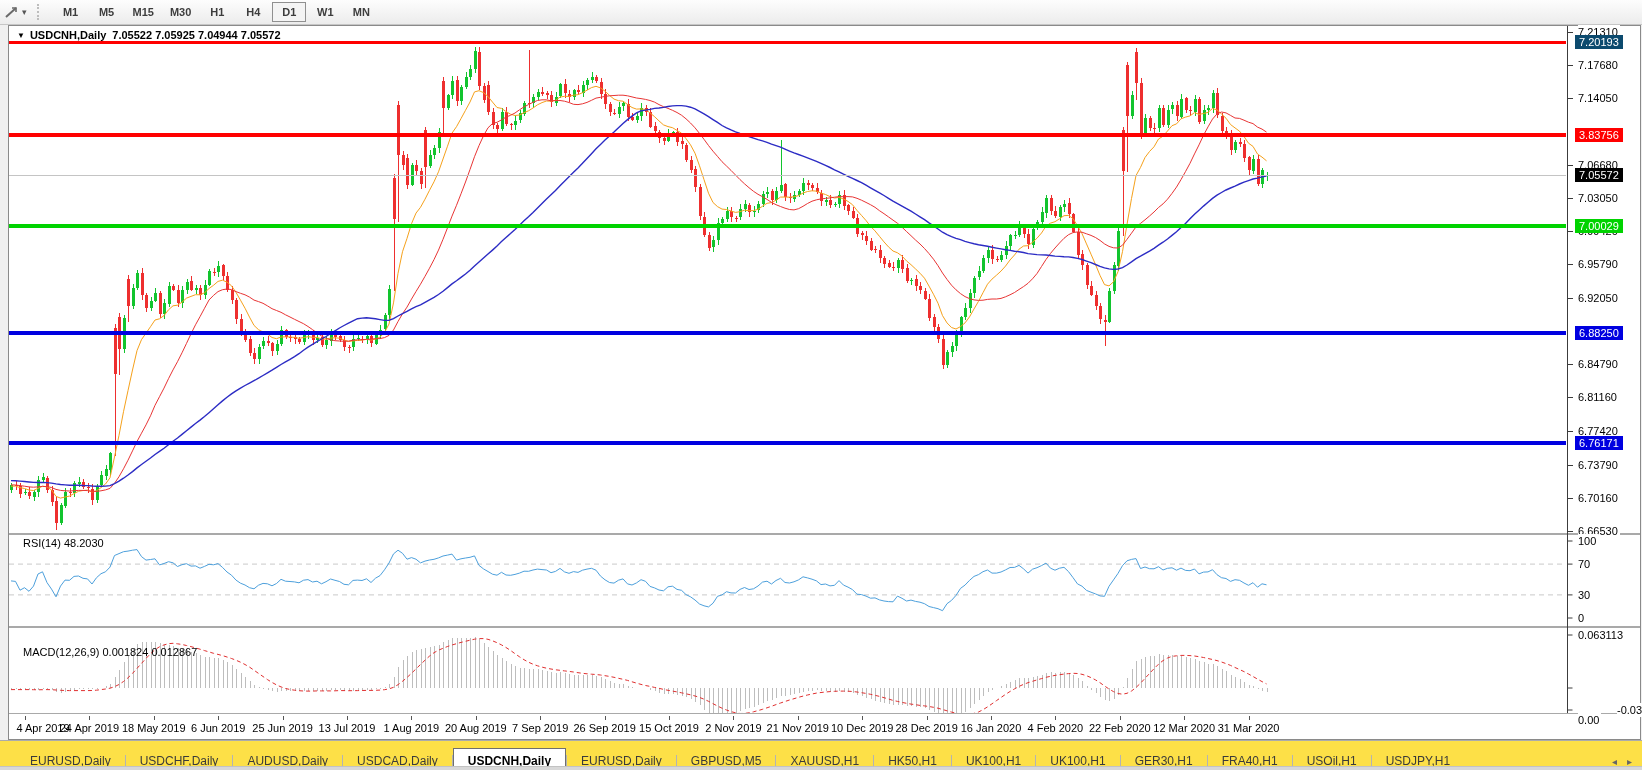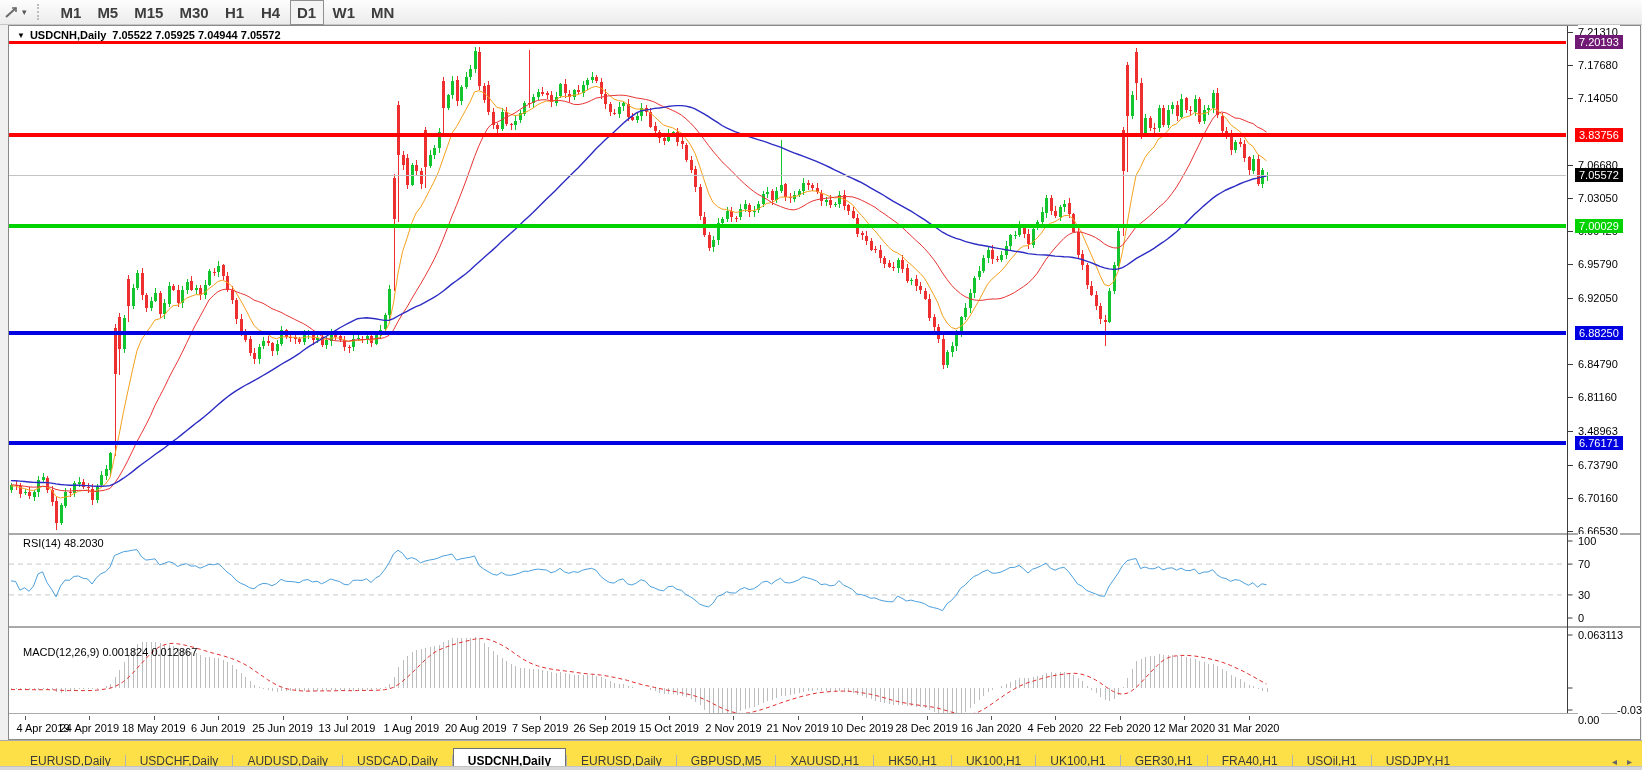--- a/index.html
+++ b/index.html
@@ -13,21 +13,21 @@
     position:absolute;left:0;top:0;width:1642px;height:25px;
     background:linear-gradient(#fdfdfd,#ececec);
     border-bottom:1px solid #c6c6c6;
     display:flex;align-items:center;box-sizing:border-box;
   }
   .tool-icon{width:20px;height:18px;display:flex;align-items:center;justify-content:center;margin-left:2px;}
   .tool-caret{font-size:9px;color:#555;padding:0 4px 0 0;}
   .grip{width:4px;height:16px;border-left:2px dotted #bdbdbd;margin:0 10px 0 6px;}
   .tf-btn{
     min-width:20px;text-align:center;padding:3px 6px;margin:0 1px;
-    font-size:15px;font-weight:700;color:#3d3d3d;cursor:default;border:1px solid transparent;
+    font-size:11px;font-weight:700;color:#3d3d3d;cursor:default;border:1px solid transparent;
   }
   .tf-btn.active{background:#f4f4f4;border:1px solid #909090;}
   
   .chart-frame{
     position:absolute;left:8px;top:25px;width:1633px;height:715px;
     background:#fff;border:1px solid #8a8a8a;box-sizing:border-box;
   }
   #chart-svg{position:absolute;left:0;top:0;}
   .chart-title{
     position:absolute;left:8px;top:3px;font-size:11px;font-weight:700;color:#000;
@@ -1009,32 +1009,32 @@
       <div class="price-label" style="top: -1px;">7.21310</div>
       <div class="price-label" style="top: 32.0403px;">7.17680</div>
       <div class="price-label" style="top: 65.0805px;">7.14050</div>
       <div class="price-label" style="top: 132.162px;">7.06680</div>
       <div class="price-label" style="top: 165.203px;">7.03050</div>
       <div class="price-label" style="top: 198.243px;">6.99420</div>
       <div class="price-label" style="top: 231.283px;">6.95790</div>
       <div class="price-label" style="top: 265.325px;">6.92050</div>
       <div class="price-label" style="top: 331.405px;">6.84790</div>
       <div class="price-label" style="top: 364.445px;">6.81160</div>
-      <div class="price-label" style="top: 398.487px;">3.48963</div>
+      <div class="price-label" style="top: 398.487px;">6.77420</div>
       <div class="price-label" style="top: 431.527px;">6.73790</div>
       <div class="price-label" style="top: 464.567px;">6.70160</div>
       <div class="price-label" style="top: 497.608px;">6.66530</div>
       <div class="price-label" style="top: 508px;">100</div>
       <div class="price-label" style="top: 531.1px;">70</div>
       <div class="price-label" style="top: 561.9px;">30</div>
       <div class="price-label" style="top: 585px;">0</div>
       <div class="price-label" style="top: 602px;">0.063113</div>
       <div class="price-label" style="top: 687px;">0.00</div>
       <div class="price-label" style="top: 677px; margin-left: 39px;">-0.038872</div>
-      <div class="price-badge" style="top: 9.16693px; background: #701a75;">7.20193</div>
+      <div class="price-badge" style="top: 9.16693px; background: #0c4a6e;">7.20193</div>
       <div class="price-badge" style="top: 101.843px; background: rgb(255, 0, 0);">3.83756</div>
       <div class="price-badge" style="top: 142.247px; background: rgb(0, 0, 0);">7.05572</div>
       <div class="price-badge" style="top: 192.7px; background: rgb(0, 211, 0);">7.00029</div>
       <div class="price-badge" style="top: 299.912px; background: rgb(0, 0, 224);">6.88250</div>
       <div class="price-badge" style="top: 409.855px; background: rgb(0, 0, 224);">6.76171</div>
     </div>
   <div id="date-axis" class="date-axis">
       <div class="date-tick" style="left: 16px;"></div>
       <div class="date-label" style="left: 34px;">4 Apr 2019</div>
       <div class="date-tick" style="left: 80.4px;"></div>

